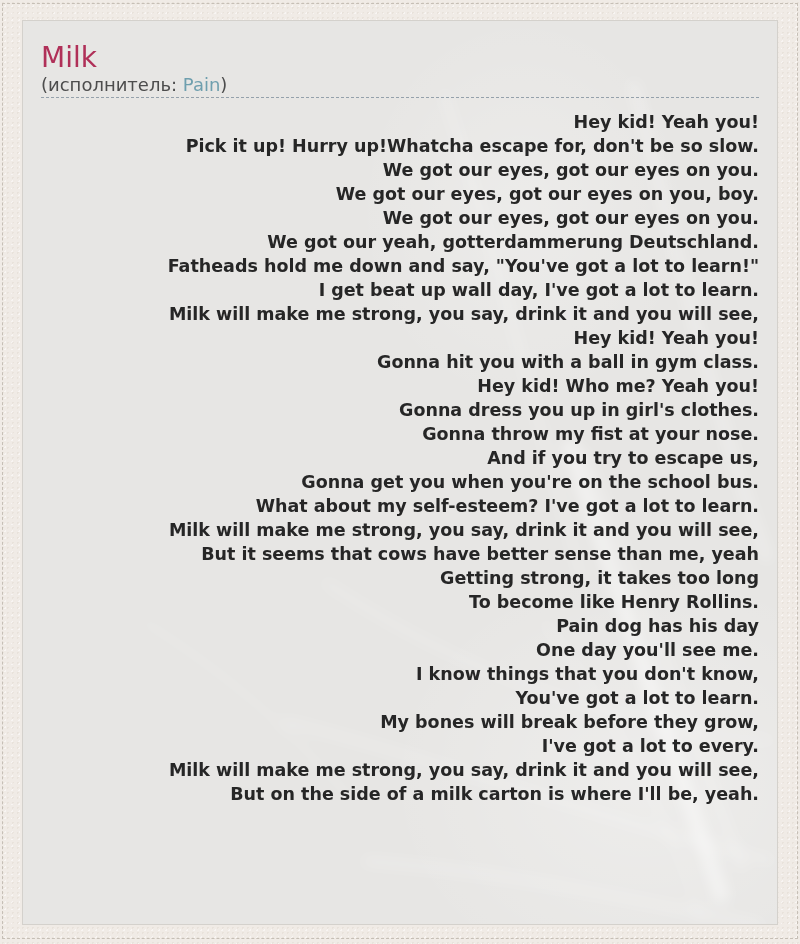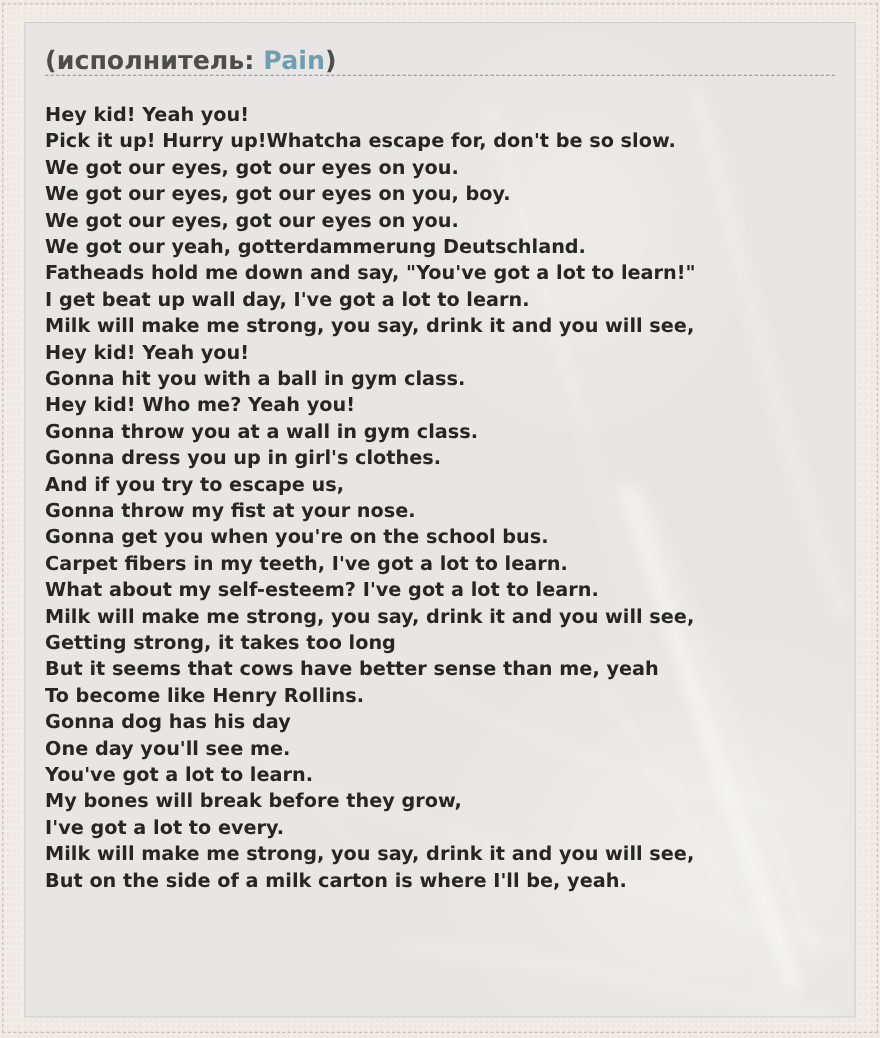--- a/index.html
+++ b/index.html
@@ -54,45 +54,46 @@
     margin: 0;
     font-size: 28px;
     line-height: 1.05;
     font-weight: 400;
     color: #b03058;
     letter-spacing: 0px;
   }
 
   .artist-line {
     margin-top: 2px;
-    font-size: 23px;
+    font-size: 18px;
     line-height: 22px;
     color: #4d4d4d;
-    font-weight: 700;
+    font-weight: 400;
   }
 
   .artist-link {
     color: #6f9fae;
     text-decoration: none;
     cursor: pointer;
   }
 
   .header-separator {
     width: 718px;
     height: 0;
     border-bottom: 1px dashed #95a1ab;
     margin-top: 1px;
   }
 
   .lyrics {
-    margin-top: 24px;
+    margin-top: 12px;
     font-size: 17.5px;
     line-height: 24px;
     font-weight: bold;
     color: #262626;
+    text-align: right;
   }
 
   .lyric-line {
     white-space: pre;
   }
 </style>
 </head>
 <body>
 
 <div class="page-border"></div>
@@ -122,51 +123,51 @@
       <path d="M300,560 C420,640 560,700 750,720" stroke-width="5" opacity="0.3"></path>
       <path d="M260,700 C420,740 580,800 750,840" stroke-width="6" opacity="0.3"></path>
       <path d="M340,840 C480,850 620,880 740,905" stroke-width="7" opacity="0.3"></path>
       <path d="M520,600 C580,680 640,780 680,900" stroke-width="4" opacity="0.3"></path>
       <path d="M120,600 C200,650 260,700 330,780" stroke-width="4" opacity="0.2"></path>
     </g>
   </svg>
 
   <div class="card-inner">
 
+    <h1 class="page-title">Milk</h1>
 
     <div class="artist-line"><span>(исполнитель: </span><a class="artist-link" href="#">Pain</a><span>)</span></div>
 
     <div class="header-separator"></div>
 
     <div class="lyrics">
         <div class="lyric-line">Hey kid! Yeah you!</div>
         <div class="lyric-line">Pick it up! Hurry up!Whatcha escape for, don't be so slow.</div>
         <div class="lyric-line">We got our eyes, got our eyes on you.</div>
         <div class="lyric-line">We got our eyes, got our eyes on you, boy.</div>
         <div class="lyric-line">We got our eyes, got our eyes on you.</div>
         <div class="lyric-line">We got our yeah, gotterdammerung Deutschland.</div>
         <div class="lyric-line">Fatheads hold me down and say, "You've got a lot to learn!"</div>
         <div class="lyric-line">I get beat up wall day, I've got a lot to learn.</div>
         <div class="lyric-line">Milk will make me strong, you say, drink it and you will see,</div>
         <div class="lyric-line">Hey kid! Yeah you!</div>
         <div class="lyric-line">Gonna hit you with a ball in gym class.</div>
         <div class="lyric-line">Hey kid! Who me? Yeah you!</div>
-        <div class="lyric-line">Gonna throw you at a wall in gym class.</div>
         <div class="lyric-line">Gonna dress you up in girl's clothes.</div>
+        <div class="lyric-line">Gonna throw my fist at your nose.</div>
         <div class="lyric-line">And if you try to escape us,</div>
-        <div class="lyric-line">Gonna throw my fist at your nose.</div>
         <div class="lyric-line">Gonna get you when you're on the school bus.</div>
-        <div class="lyric-line">Carpet fibers in my teeth, I've got a lot to learn.</div>
         <div class="lyric-line">What about my self-esteem? I've got a lot to learn.</div>
         <div class="lyric-line">Milk will make me strong, you say, drink it and you will see,</div>
+        <div class="lyric-line">But it seems that cows have better sense than me, yeah</div>
         <div class="lyric-line">Getting strong, it takes too long</div>
-        <div class="lyric-line">But it seems that cows have better sense than me, yeah</div>
         <div class="lyric-line">To become like Henry Rollins.</div>
-        <div class="lyric-line">Gonna dog has his day</div>
+        <div class="lyric-line">Pain dog has his day</div>
         <div class="lyric-line">One day you'll see me.</div>
+        <div class="lyric-line">I know things that you don't know,</div>
         <div class="lyric-line">You've got a lot to learn.</div>
         <div class="lyric-line">My bones will break before they grow,</div>
         <div class="lyric-line">I've got a lot to every.</div>
         <div class="lyric-line">Milk will make me strong, you say, drink it and you will see,</div>
         <div class="lyric-line">But on the side of a milk carton is where I'll be, yeah.</div>
       </div>
 
   </div>
 </div>
 

